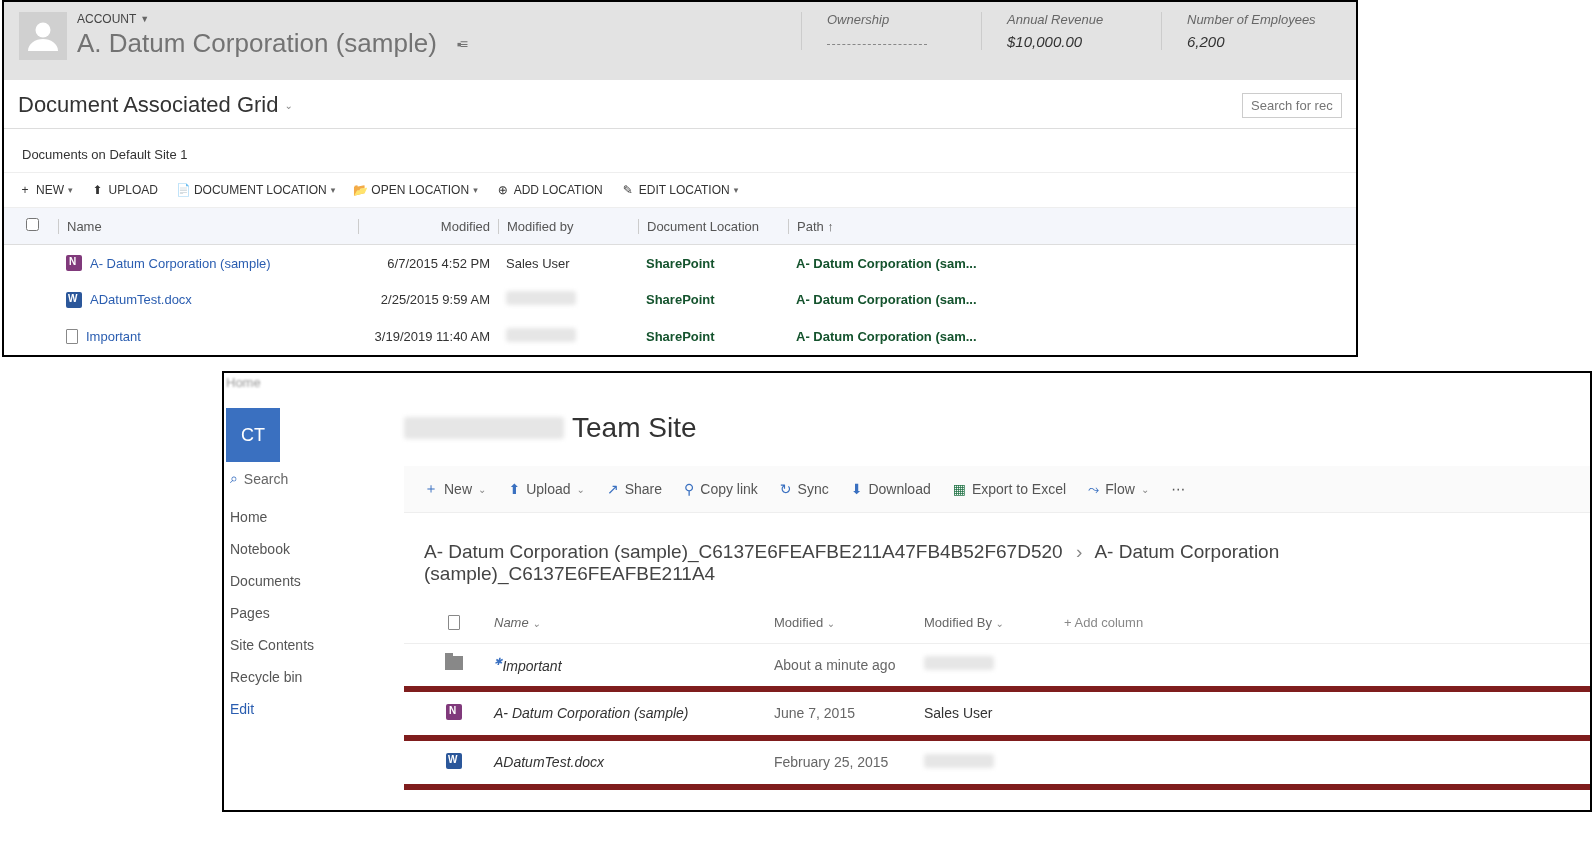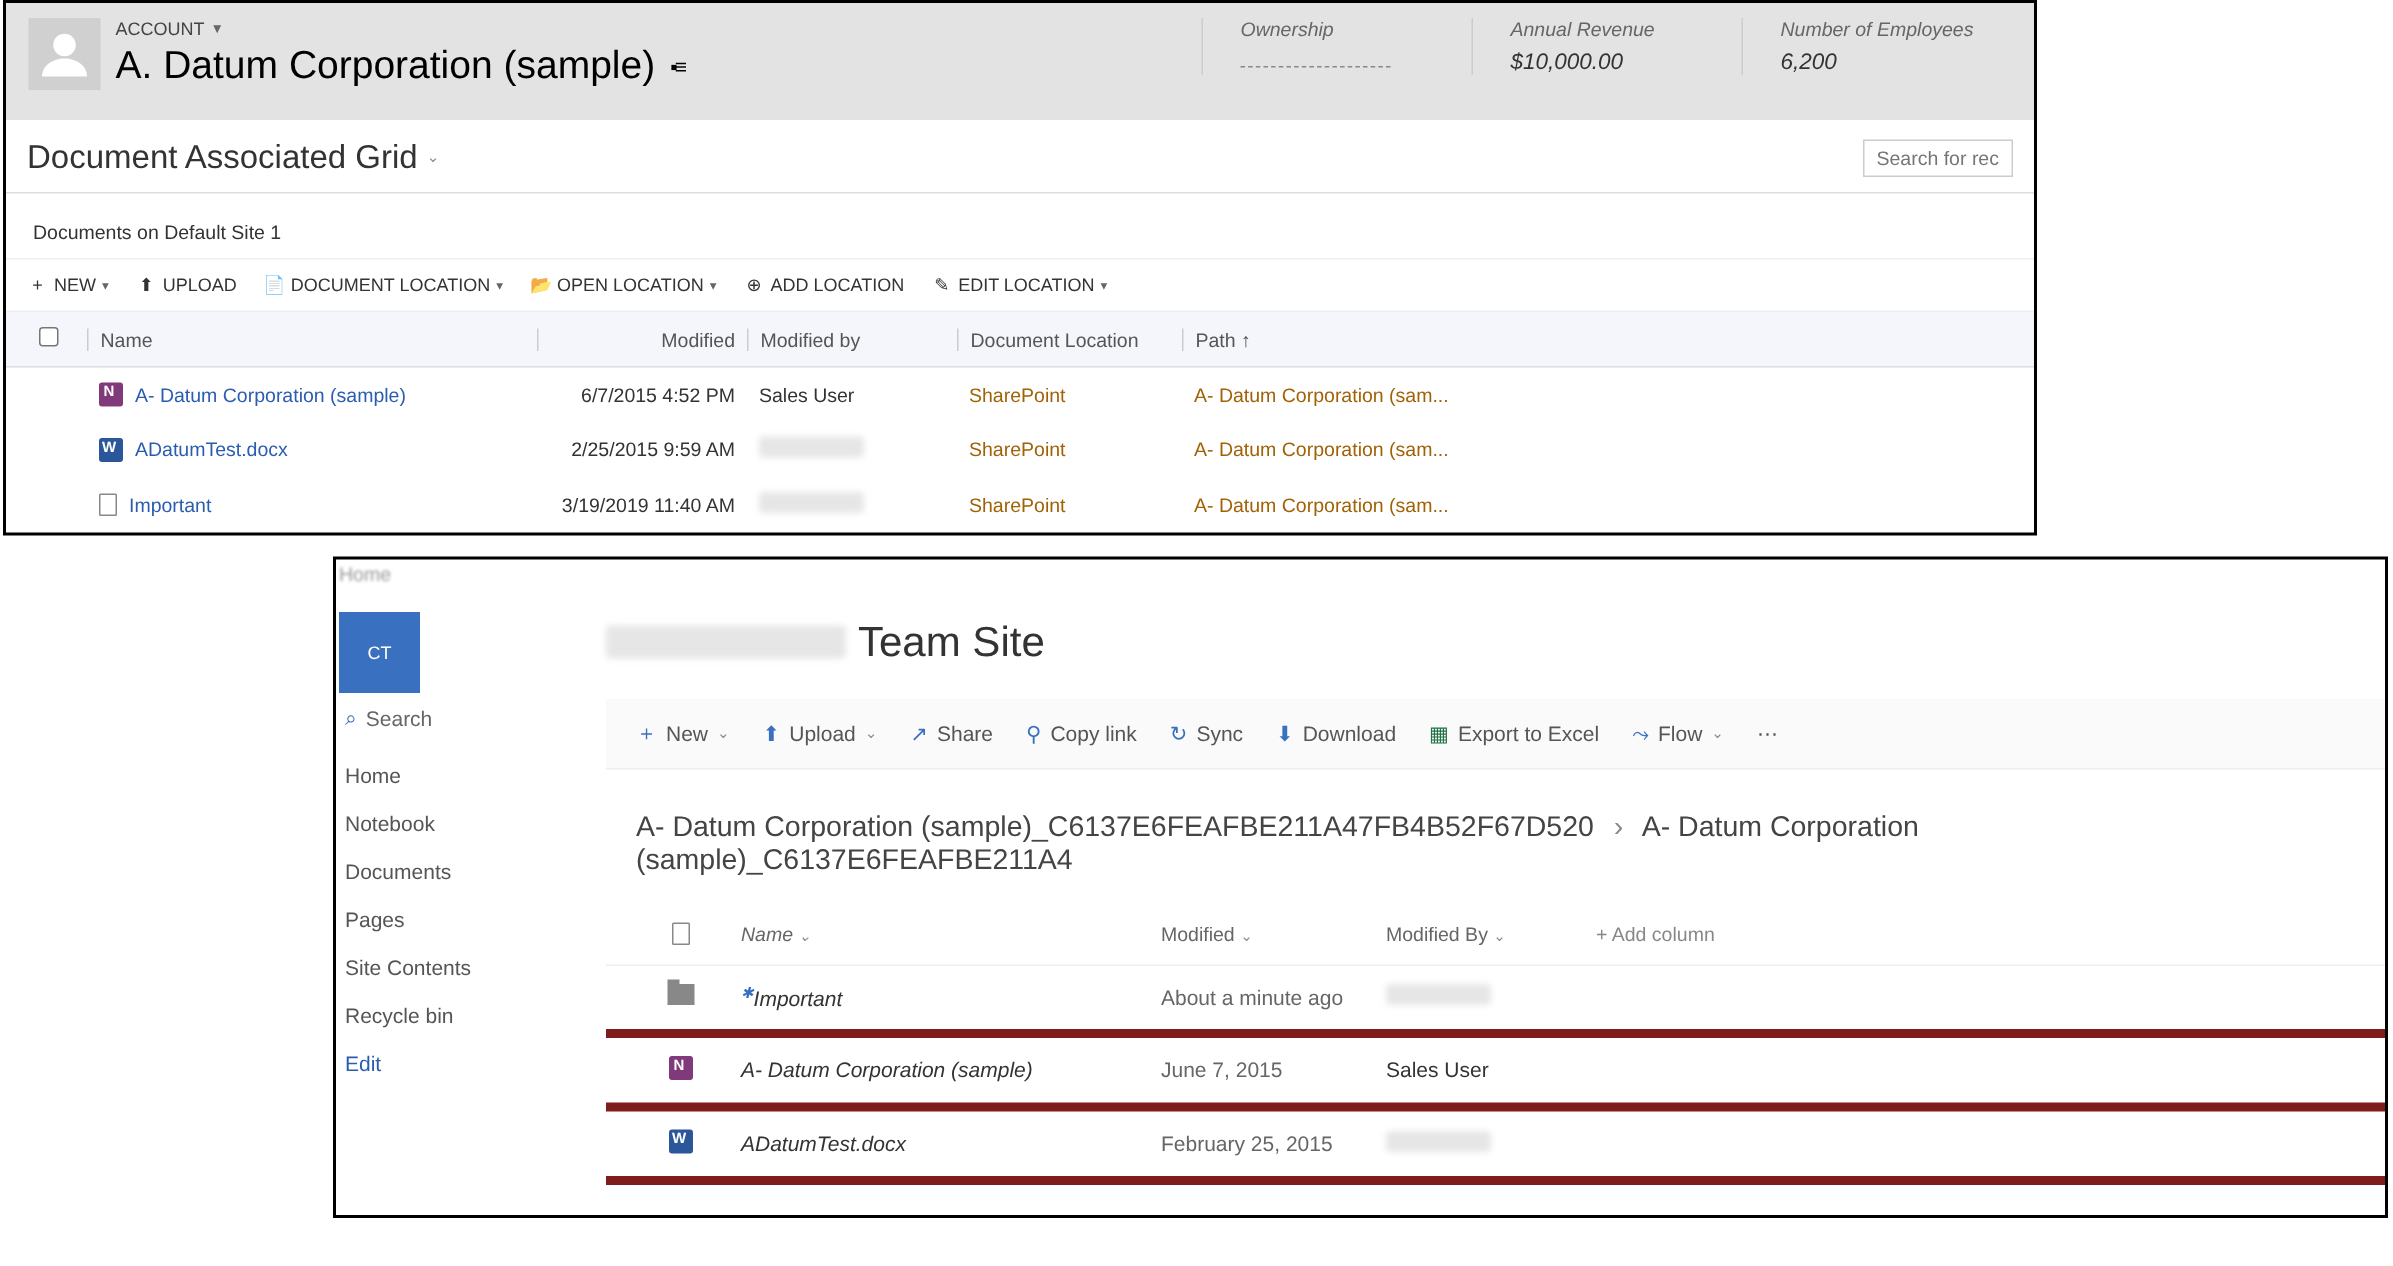--- a/index.html
+++ b/index.html
@@ -5,21 +5,21 @@
 * { box-sizing: border-box; margin: 0; padding: 0; }
 body { font-family: "Segoe UI", Arial, sans-serif; font-size: 13px; color: #333; background: #fff; width: 1595px; }
 
 
 .panel1 { border: 2px solid #000; width: 1356px; margin: 0 0 16px 2px; }
 .crm-header { background: #e3e3e3; display: flex; align-items: flex-start; padding: 10px 15px 20px 15px; }
 .avatar { width: 48px; height: 48px; background: #d0d0d0; display: flex; align-items: center; justify-content: center; margin-right: 10px; }
 .avatar svg { width: 36px; height: 36px; fill: #fff; }
 .account-title { flex: 0 0 560px; }
 .account-label { font-size: 12px; color: #444; display: flex; align-items: center; gap: 4px; cursor: pointer; }
-.account-name { font-size: 26px; font-weight: 300; color: #000000; display: flex; align-items: center; gap: 10px; margin-top: 2px; }
+.account-name { font-size: 26px; font-weight: 300; color: #737373; display: flex; align-items: center; gap: 20px; margin-top: 2px; }
 .summary-fields { display: flex; margin-left: auto; font-style: italic; }
 .summary-field { border-left: 1px solid #ccc; padding: 0 25px; min-width: 180px; }
 .summary-field .lbl { font-size: 13px; color: #666; margin-bottom: 6px; }
 .summary-field .val { font-size: 15px; color: #333; }
 .dashline { border-bottom: 1px dashed #888; width: 100px; height: 12px; }
 
 .grid-title { font-size: 22px; font-weight: 300; padding: 12px 14px 10px 14px; display: flex; align-items: center; justify-content: space-between; border-bottom: 1px solid #ddd; }
 .grid-title-left { display: flex; align-items: center; gap: 6px; cursor: pointer; }
 .search-box { border: 1px solid #ccc; padding: 4px 8px; font-size: 13px; color: #999; width: 100px; background: #fff; }
 
@@ -34,33 +34,33 @@
 .col-check { width: 40px; }
 .col-name { width: 300px; border-left: 1px solid #ccc; }
 .col-mod { width: 140px; border-left: 1px solid #ccc; text-align: right; }
 .col-modby { width: 140px; border-left: 1px solid #ccc; }
 .col-loc { width: 150px; border-left: 1px solid #ccc; }
 .col-path { width: 200px; border-left: 1px solid #ccc; }
 .col-end { border-left: 1px solid #ccc; width: 40px; }
 .grid-row { display: flex; align-items: center; padding: 10px 14px; font-size: 13px; }
 .grid-row .col-name a { color: #2a5db0; text-decoration: none; display: flex; align-items: center; gap: 8px; }
 .grid-row .col-mod { color: #333; }
-.grid-row .col-loc, .grid-row .col-path { color: #a16207; }
+.grid-row .col-loc, .grid-row .col-path { color: #14532d; font-weight: bold; }
 .file-icon { width: 16px; height: 16px; display: inline-block; }
 .icon-onenote { background: #80397b; border-radius: 2px; position: relative; }
 .icon-onenote::after { content: "N"; color: #fff; font-size: 10px; font-weight: bold; position: absolute; left: 3px; top: 1px; }
 .icon-word { background: #2b579a; border-radius: 2px; position: relative; }
 .icon-word::after { content: "W"; color: #fff; font-size: 10px; font-weight: bold; position: absolute; left: 2px; top: 1px; }
 .icon-blank { border: 1.5px solid #888; border-radius: 1px; width: 12px; height: 15px; }
 .blur { background: #e6e6e6; filter: blur(2px); border-radius: 3px; display: inline-block; width: 70px; height: 14px; }
 
 
 .panel2 { border: 2px solid #000; width: 1370px; margin-left: 222px; margin-top: -2px; background: #fff; }
 .sp-top { display: flex; }
-.sp-logo { width: 54px; height: 54px; background: #3a70c0; color: #fff; display: flex; align-items: center; justify-content: center; font-size: 12px; font-weight: 400; margin-right: 18px; }
+.sp-logo { width: 54px; height: 54px; background: #3a70c0; color: #fff; display: flex; align-items: center; justify-content: center; font-size: 18px; font-weight: 400; margin-right: 18px; }
 .sp-sitename { font-size: 28px; font-weight: 400; color: #333; display: flex; align-items: center; gap: 8px; }
 .sp-left { width: 180px; padding: 8px 10px 10px 2px; font-size: 14px; color: #555; }
 .sp-left .search-row { display: flex; align-items: center; gap: 6px; padding: 8px 4px 14px 4px; color: #666; }
 .sp-left .nav-link { padding: 8px 4px; cursor: pointer; }
 .sp-left .nav-link.edit { color: #2a5db0; }
 .sp-main { flex: 1; padding: 0 0 20px 0; }
 .sp-header-row { display: flex; align-items: center; padding: 30px 0 30px 0; }
 .sp-toolbar { display: flex; align-items: center; gap: 22px; padding: 14px 20px; border-bottom: 1px solid #eee; font-size: 14px; color: #555; background: #fafafa; }
 .sp-toolbar .tbtn { display: flex; align-items: center; gap: 6px; cursor: pointer; }
 .sp-toolbar .tbtn .ticon { color: #3a70c0; }

